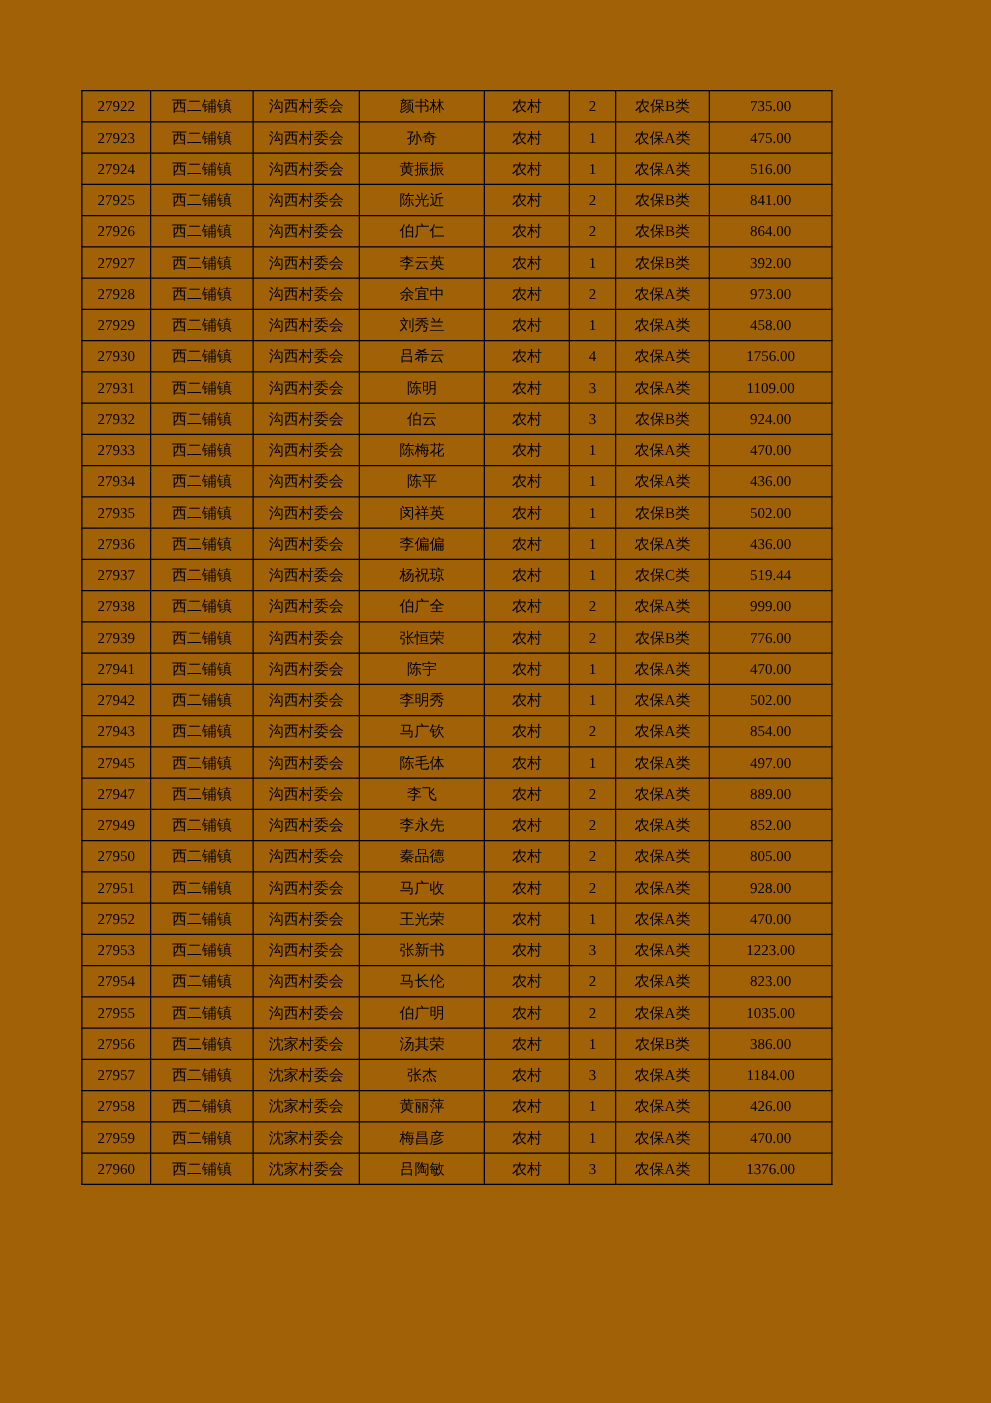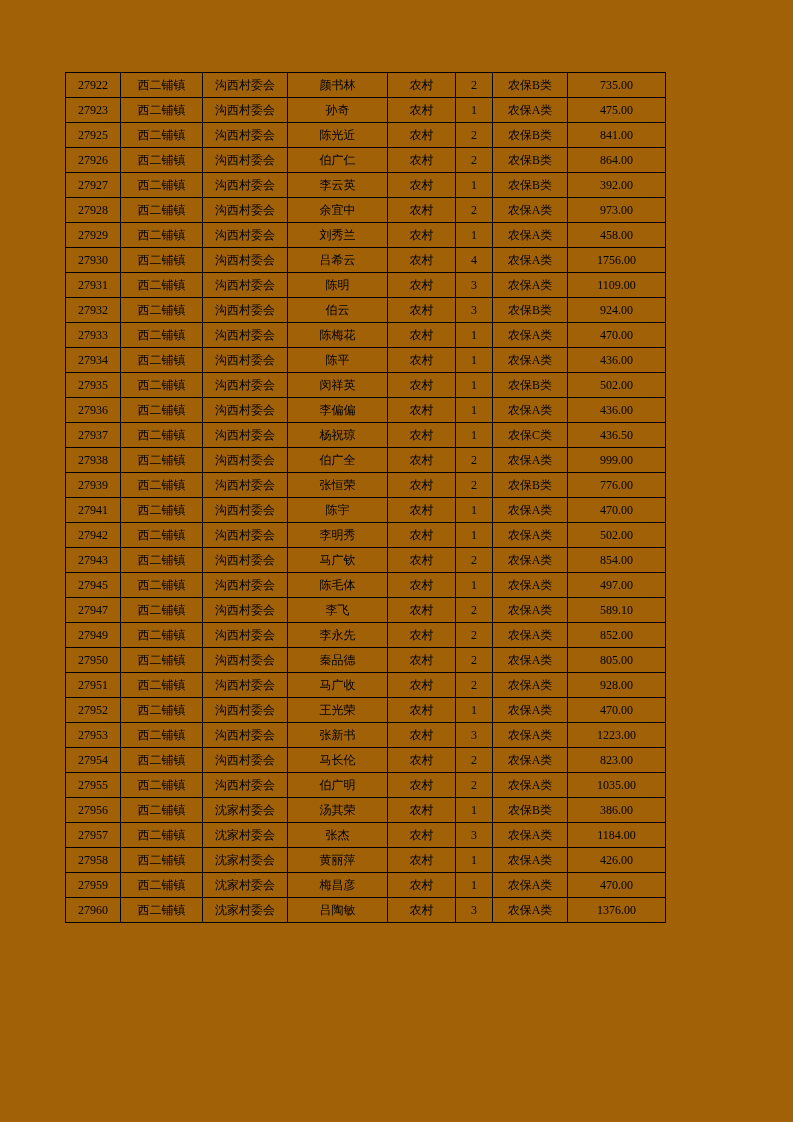--- a/index.html
+++ b/index.html
@@ -74,20 +74,30 @@
           <td>27923</td>
           <td>西二铺镇</td>
           <td>沟西村委会</td>
           <td>孙奇</td>
           <td>农村</td>
           <td>1</td>
           <td>农保A类</td>
           <td>475.00</td>
         </tr>
         <tr>
+          <td>27924</td>
+          <td>西二铺镇</td>
+          <td>沟西村委会</td>
+          <td>黄振振</td>
+          <td>农村</td>
+          <td>1</td>
+          <td>农保A类</td>
+          <td>516.00</td>
+        </tr>
+        <tr>
           <td>27925</td>
           <td>西二铺镇</td>
           <td>沟西村委会</td>
           <td>陈光近</td>
           <td>农村</td>
           <td>2</td>
           <td>农保B类</td>
           <td>841.00</td>
         </tr>
         <tr>
@@ -201,21 +211,21 @@
           <td>436.00</td>
         </tr>
         <tr>
           <td>27937</td>
           <td>西二铺镇</td>
           <td>沟西村委会</td>
           <td>杨祝琼</td>
           <td>农村</td>
           <td>1</td>
           <td>农保C类</td>
-          <td>436.50</td>
+          <td>519.44</td>
         </tr>
         <tr>
           <td>27938</td>
           <td>西二铺镇</td>
           <td>沟西村委会</td>
           <td>伯广全</td>
           <td>农村</td>
           <td>2</td>
           <td>农保A类</td>
           <td>999.00</td>
@@ -271,21 +281,21 @@
           <td>497.00</td>
         </tr>
         <tr>
           <td>27947</td>
           <td>西二铺镇</td>
           <td>沟西村委会</td>
           <td>李飞</td>
           <td>农村</td>
           <td>2</td>
           <td>农保A类</td>
-          <td>589.10</td>
+          <td>889.00</td>
         </tr>
         <tr>
           <td>27949</td>
           <td>西二铺镇</td>
           <td>沟西村委会</td>
           <td>李永先</td>
           <td>农村</td>
           <td>2</td>
           <td>农保A类</td>
           <td>852.00</td>

